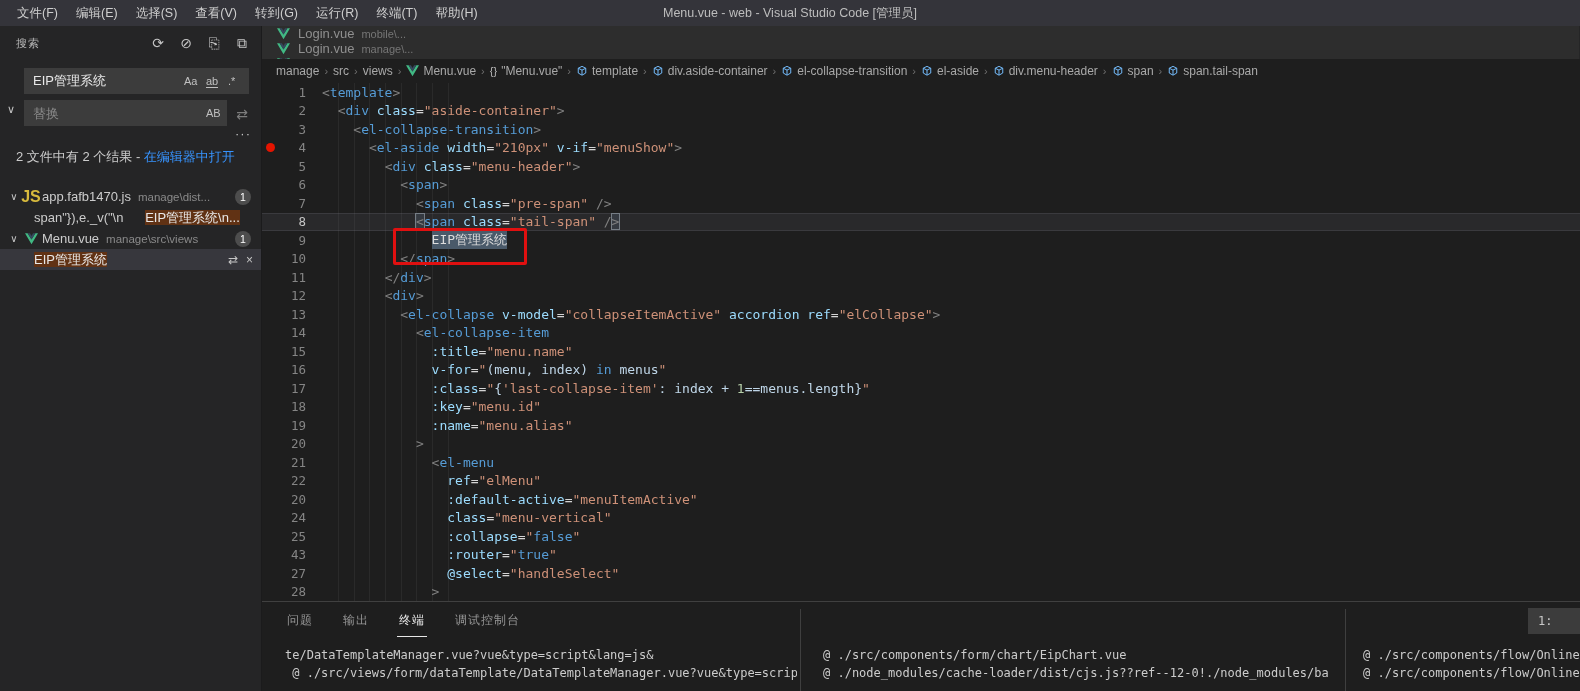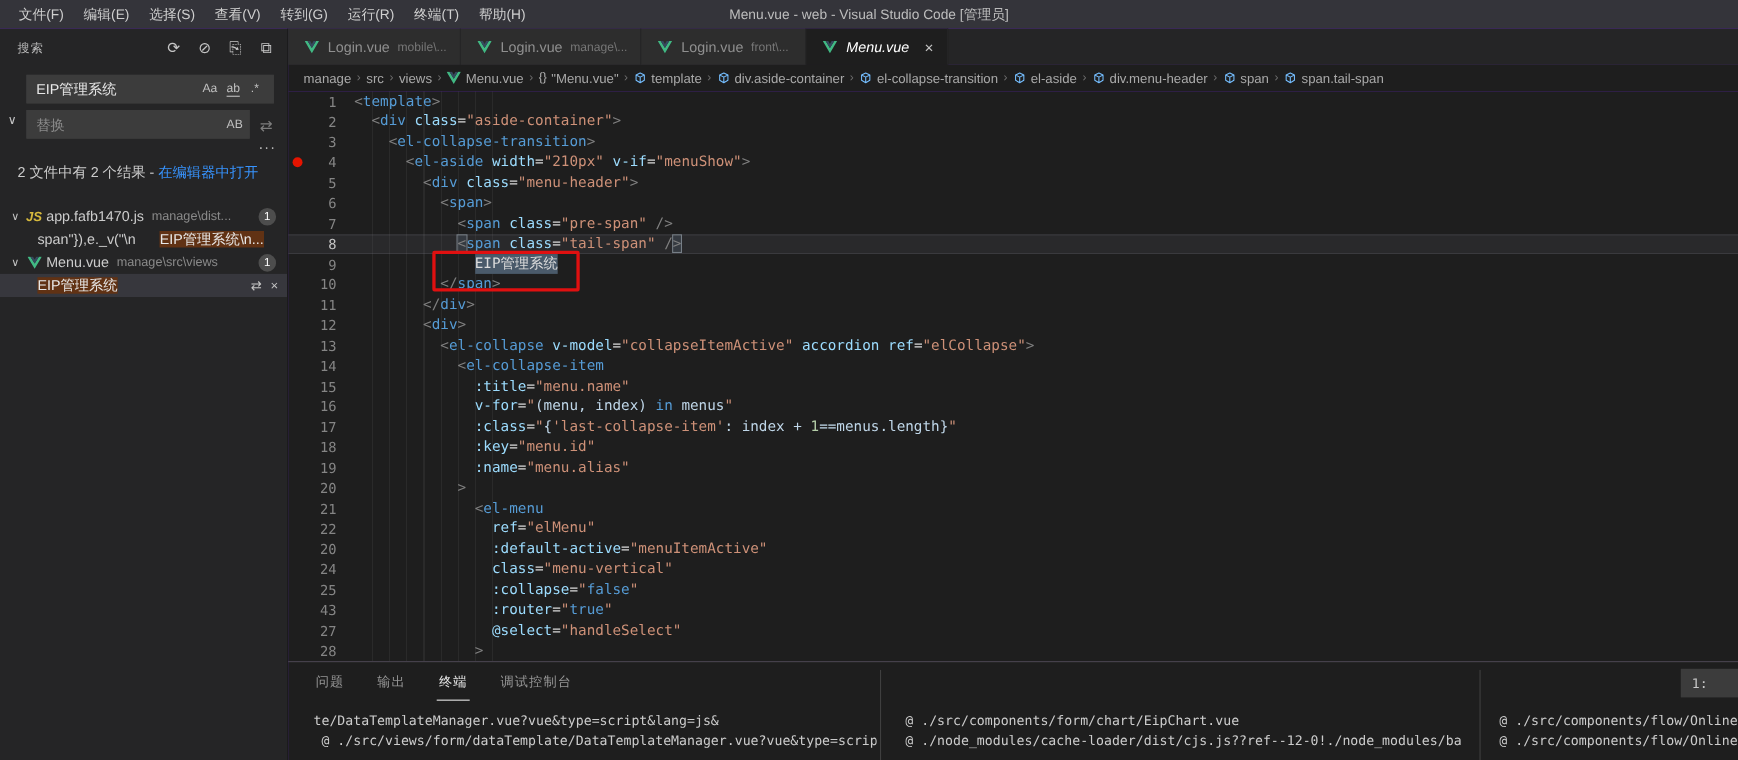--- a/index.html
+++ b/index.html
@@ -32,33 +32,33 @@
   .rep-all-btn { position:absolute; right:8px; top:77px; width:22px; height:22px; display:flex; align-items:center; justify-content:center; color:#7d7d7d; font-size:14px; cursor:pointer; }
   .more-dots { position:absolute; right:10px; top:100px; color:#c5c5c5; font-size:13px; letter-spacing:1px; cursor:pointer; }
   .summary { position:absolute; left:16px; top:120px; right:10px; font-size:13px; color:#cccccc; line-height:21px; }
   .summary a { color:#3794ff; text-decoration:none; cursor:pointer; }
 
   .tree { position:absolute; left:0; top:160px; right:0; }
   .tree-row { height:21px; display:flex; align-items:center; font-size:13px; color:#cccccc; white-space:pre; overflow:hidden; cursor:pointer; position:relative; }
   .tree-row.selected { background:#37373d; }
   .tw { width:16px; display:flex; justify-content:center; color:#c5c5c5; font-size:10px; flex:none; margin-left:6px; }
   .ficon { width:18px; flex:none; display:flex; align-items:center; justify-content:center; }
-  .js-badge { color:#d7ba3d; font-weight:bold; font-size:12px; font-style:italic; }
+  .js-badge { color:#d7ba3d; font-weight:bold; font-size:16px; }
   .fname { margin-left:2px; }
   .fpath { margin-left:7px; font-size:11.5px; color:#8a8a8a; }
   .count-badge { position:absolute; right:10px; top:2.5px; min-width:16px; height:16px; border-radius:9px; background:#4d4d4d; color:#ffffff; font-size:10.5px; display:flex; align-items:center; justify-content:center; padding:0 4px; }
   .match-text { margin-left:34px; white-space:pre; }
   .hl { background:#613214; color:#e8e8e8; }
   .row-actions { position:absolute; right:8px; top:0; height:21px; display:flex; gap:8px; align-items:center; }
   .row-actions .ra { color:#c5c5c5; font-size:12px; cursor:pointer; }
 
   
   .main { position:absolute; left:262px; top:26px; width:1318px; height:665px; }
 
-  .tabbar { position:absolute; left:0; top:0; right:0; height:33px; background:#252526; display:flex; }
+  .tabbar { position:absolute; left:0; top:0; right:0; height:33px; background:#252526; display:flex;flex-direction:column; }
   .tab { height:33px; display:flex; align-items:center; padding:0 12px; background:#2d2d2d; border-right:1px solid #252526; font-size:13px; color:#8f8f8f; cursor:pointer; min-width:150px; }
   .tab.active { background:#1e1e1e; color:#ffffff; min-width:110px; }
   .tab.active .tab-label { font-style:italic; }
   .tab .ficon { margin-right:6px; }
   .tab-detail { margin-left:7px; font-size:11px; color:#767676; }
   .tab-close { margin-left:14px; color:#c5c5c5; font-size:14px; cursor:pointer; }
 
   .breadcrumb { position:absolute; left:0; top:33px; right:0; height:24px; background:#1e1e1e; display:flex; align-items:center; padding-left:14px; font-size:12px; color:#a9a9a9; white-space:nowrap; overflow:hidden; }
   .bc-item { display:flex; align-items:center; cursor:pointer; }
   .bc-sep { margin:0 5px; color:#6f6f6f; font-size:11px; }

